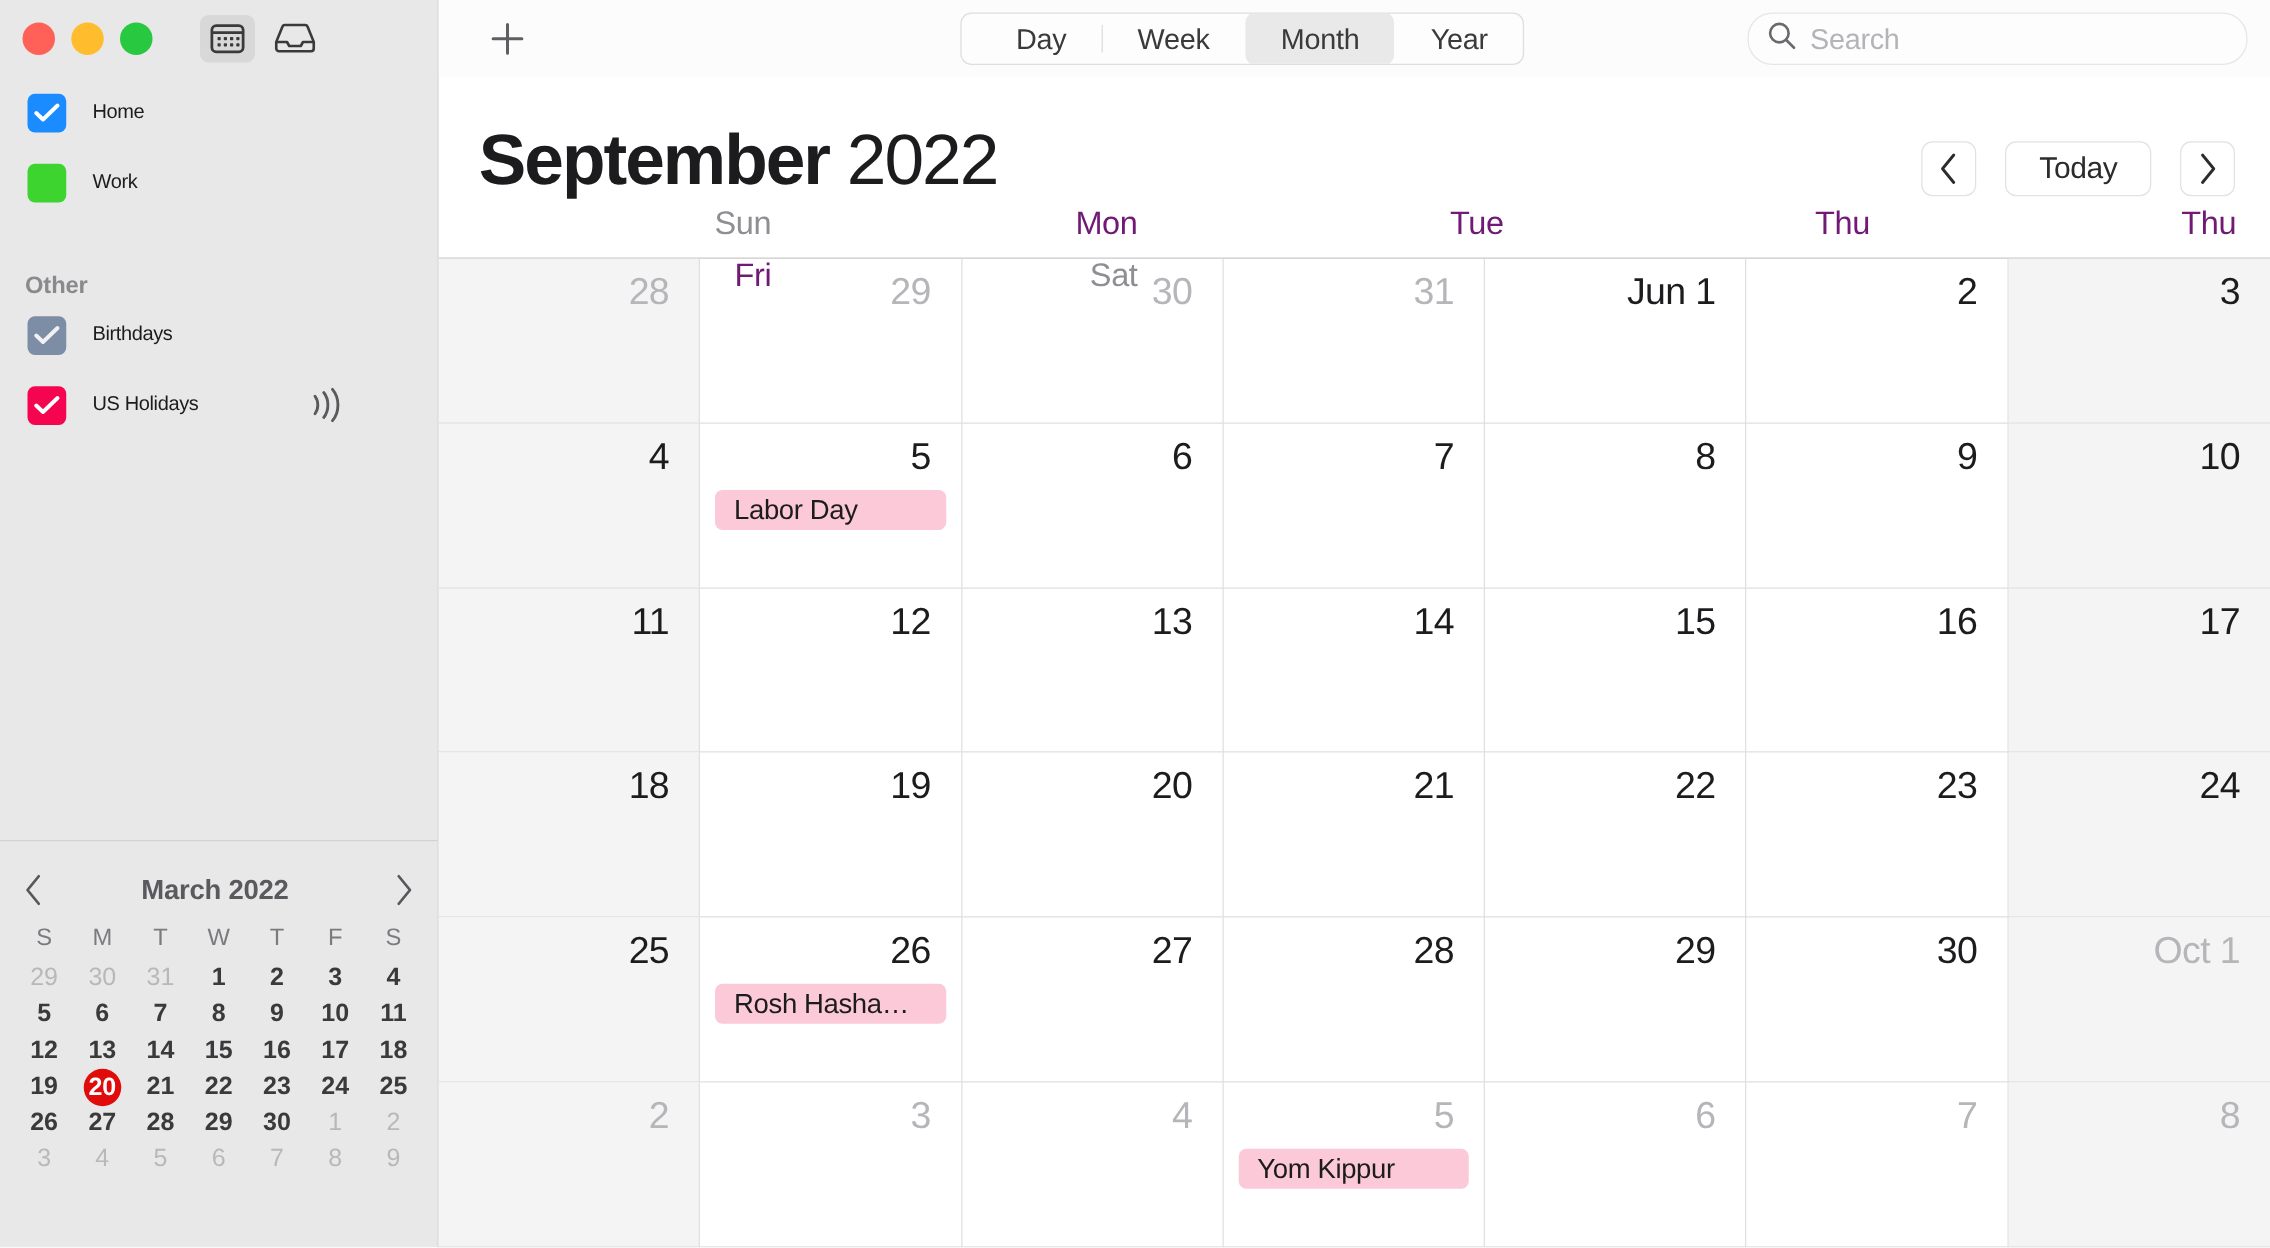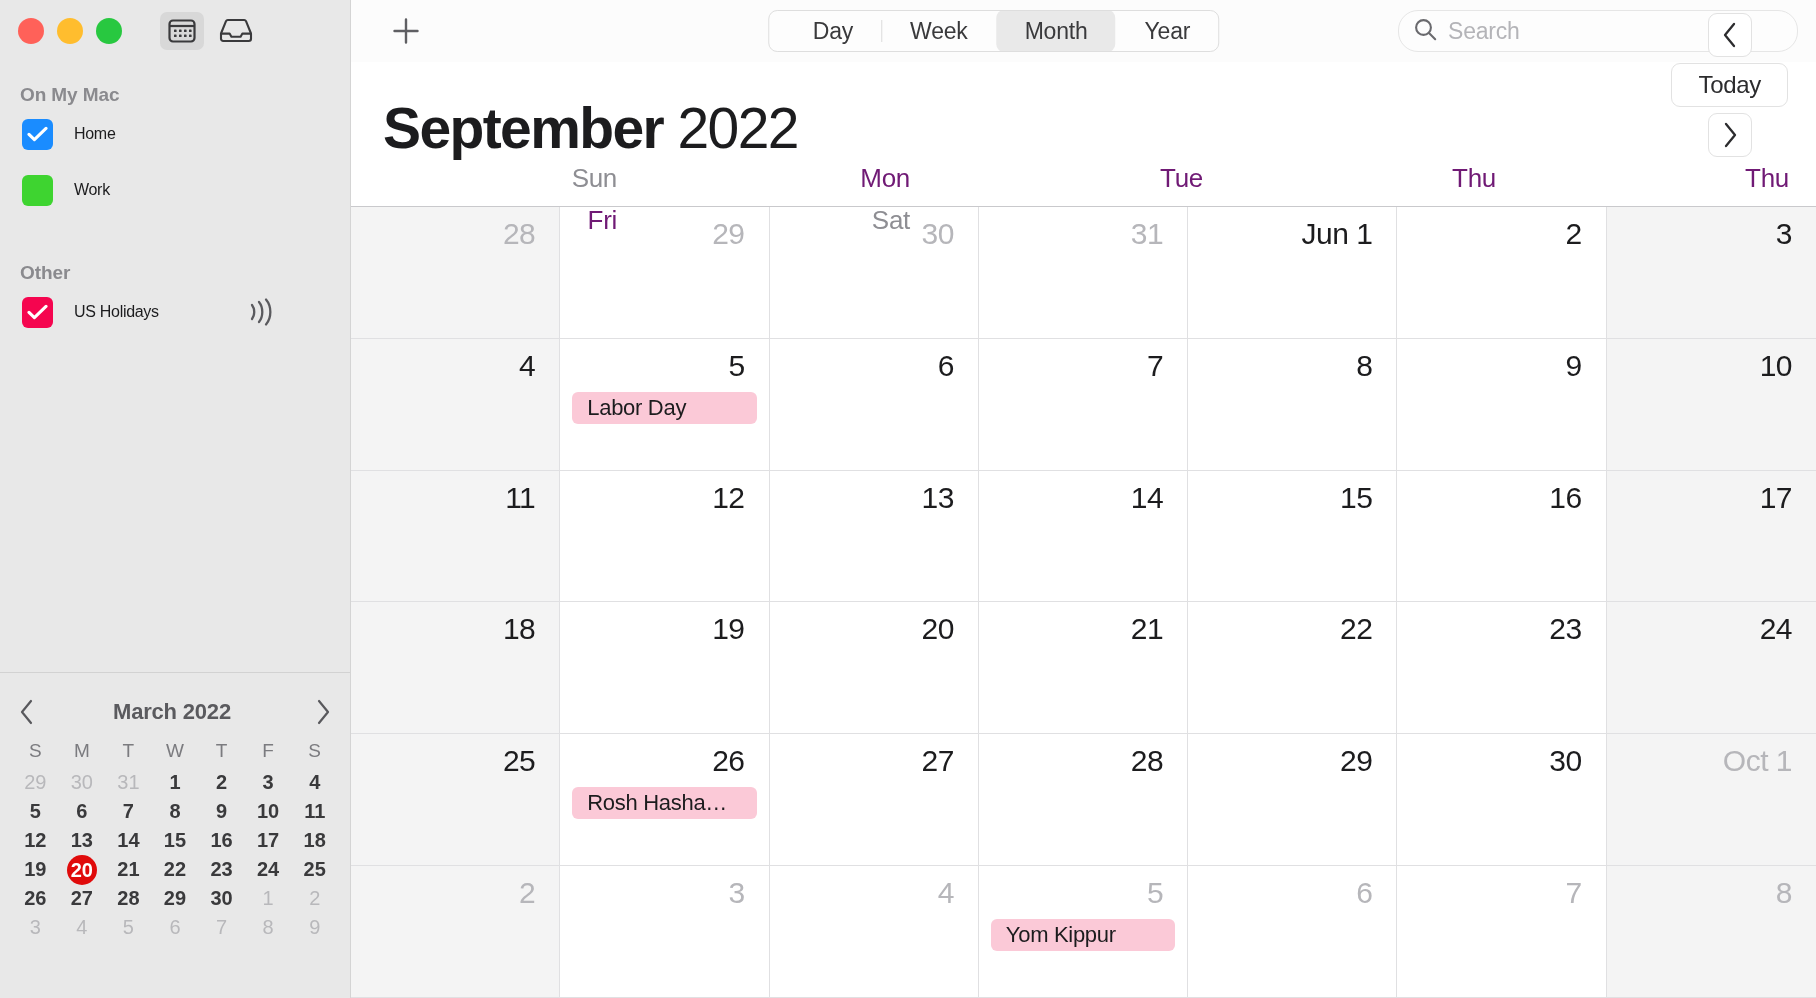--- a/index.html
+++ b/index.html
@@ -263,22 +263,21 @@
     line-height: 1;
   }
   #month-title .mname { font-weight: 700; }
   #month-title .myear { font-weight: 300; }
 
   #nav-group {
     position: absolute;
     right: 28px;
     display: flex;
     align-items: center;
-    gap: 6px;
-    flex-direction: column;
+    gap: 23px;
   }
   .nav-btn {
     height: 44px;
     border: 1px solid #e2e2e2;
     border-radius: 9px;
     background: #ffffff;
     display: flex;
     align-items: center;
     justify-content: center;
     color: #2c2c2e;
@@ -379,38 +378,45 @@
         </div>
         <div class="tb-btn">
           <svg width="34" height="26" viewBox="0 0 34 26" fill="none">
             <path d="M2 15.5L7 3.2A2 2 0 0 1 8.8 2h16.4a2 2 0 0 1 1.8 1.2l5 12.3v5.3a2.2 2.2 0 0 1-2.2 2.2H4.2A2.2 2.2 0 0 1 2 20.8v-5.3z" stroke="#3a3a3c" stroke-width="2.1" stroke-linejoin="round"></path>
             <path d="M2 15.6h8.6l1.8 3.2h9.2l1.8-3.2H32" stroke="#3a3a3c" stroke-width="2.1" stroke-linejoin="round"></path>
           </svg>
         </div>
       </div>
     </div>
 
-    <div class="sb-section-title" id="on-my-mac-title">On My Mac</div>
 
     <div class="cal-row">
       <div class="cal-check" style="background:#1a8cff;">
         <svg width="21" height="16" viewBox="0 0 21 16">
             <path d="M2 8.4l5.4 5.2L19 2.4" stroke="#ffffff" stroke-width="3.1" fill="none" stroke-linecap="round" stroke-linejoin="round"></path>
           </svg>
       </div>
       <div class="cal-label">Home</div>
     </div>
 
     <div class="cal-row">
       <div class="cal-check" style="background:#3ed430;"></div>
       <div class="cal-label">Work</div>
     </div>
 
     <div class="sb-section-title" id="other-title">Other</div>
 
+    <div class="cal-row">
+      <div class="cal-check" style="background:#7d8da5;">
+        <svg width="21" height="16" viewBox="0 0 21 16">
+            <path d="M2 8.4l5.4 5.2L19 2.4" stroke="#f2f2f4" stroke-width="3.1" fill="none" stroke-linecap="round" stroke-linejoin="round"></path>
+          </svg>
+      </div>
+      <div class="cal-label">Birthdays</div>
+    </div>
 
     <div class="cal-row">
       <div class="cal-check" style="background:#f5054f;">
         <svg width="21" height="16" viewBox="0 0 21 16">
             <path d="M2 8.4l5.4 5.2L19 2.4" stroke="#ffffff" stroke-width="3.1" fill="none" stroke-linecap="round" stroke-linejoin="round"></path>
           </svg>
       </div>
       <div class="cal-label">US Holidays</div>
       <div class="broadcast">
         <svg width="32" height="30" viewBox="0 0 32 30" fill="none">

